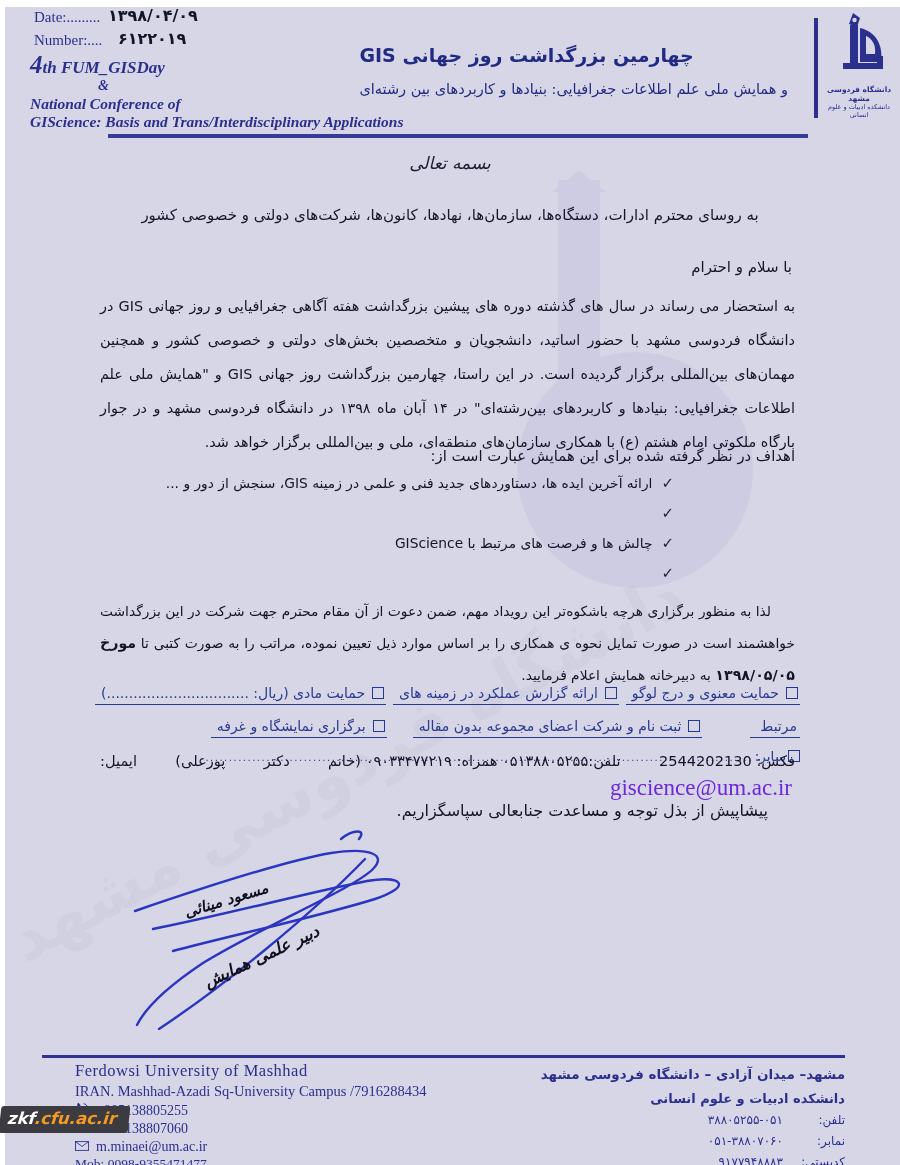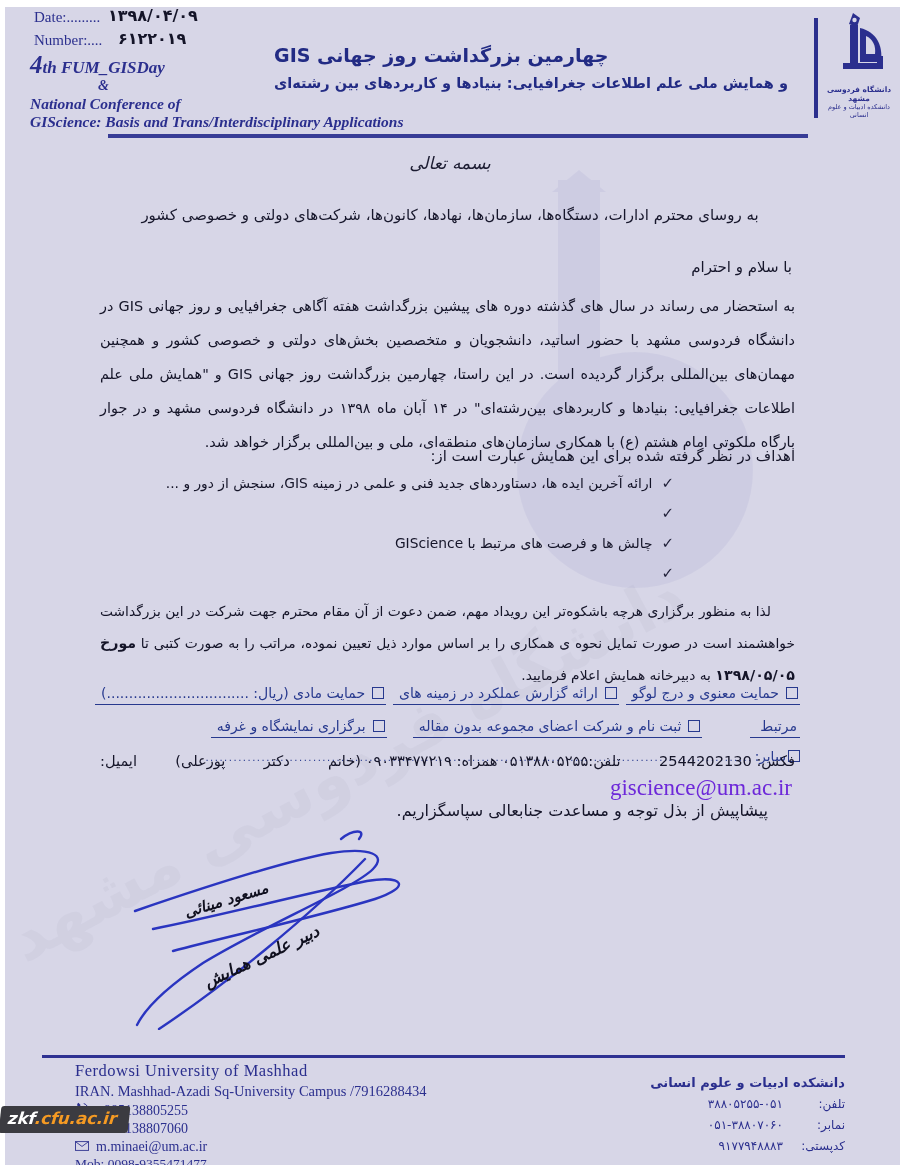--- a/index.html
+++ b/index.html
@@ -23,21 +23,21 @@
   .event-title { position:absolute; left:30px; top:56px; color:#2b2f8e;
     font-family:"Liberation Serif", serif; font-style:italic; font-weight:bold; line-height:18px; }
   .event-title .big4 { font-size:25px; }
   .event-title .l1 { font-size:17px; }
   .event-title .amp { font-size:14px; padding-left:68px; }
   .event-title .l2, .event-title .l3 { font-size:15.5px; }
 
   .fa-title { position:absolute; right:112px; top:44px; text-align:left;
     direction:rtl; color:#222b84; }
   .fa-title .l1 { font-size:19px; font-weight:bold; }
-  .fa-title .l2 { font-size:14.5px; font-weight:bold; margin-top:9px; }
+  .fa-title .l2 { font-size:14.5px; font-weight:normal; margin-top:15px; }
 
   .header-vbar { position:absolute; left:814px; top:18px; width:4px; height:100px; background:#2b2f8e; }
 
   .logo { position:absolute; left:826px; top:12px; width:66px; text-align:center;
     color:#2b2f8e; direction:rtl; }
   .logo-cap1 { font-size:7.5px; font-weight:bold; margin-top:1px; }
   .logo-cap2 { font-size:6.5px; }
 
   .header-rule { position:absolute; left:108px; top:134px; width:700px; height:4px; background:#373c96; }
 
@@ -279,20 +279,21 @@
             <rect x="0.5" y="0.5" width="15" height="10" fill="none" stroke="#2b2f8e"></rect>
             <path d="M0.5 0.5 L8 6 L15.5 0.5" fill="none" stroke="#2b2f8e"></path>
           </svg>
       </span>
       <span>m.minaei@um.ac.ir</span>
     </div>
     <div class="fl-mob">Mob: 0098-9355471477</div>
   </div>
 
   <div class="footer-right">
+    <div class="fr-line1">مشهد– میدان آزادی – دانشگاه فردوسی مشهد</div>
     <div class="fr-line2">دانشکده ادبیات و علوم انسانی</div>
     <div class="fr-row">
       <span class="lbl">تلفن:</span>
       <span class="num-ltr">۳۸۸۰۵۲۵۵-۰۵۱</span>
     </div>
     <div class="fr-row">
       <span class="lbl">نمابر:</span>
       <span class="num-ltr">۰۵۱-۳۸۸۰۷۰۶۰</span>
     </div>
     <div class="fr-row">

